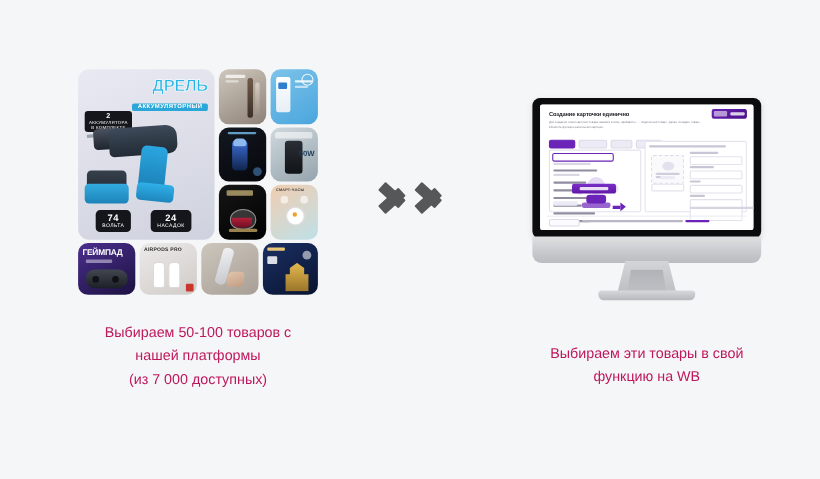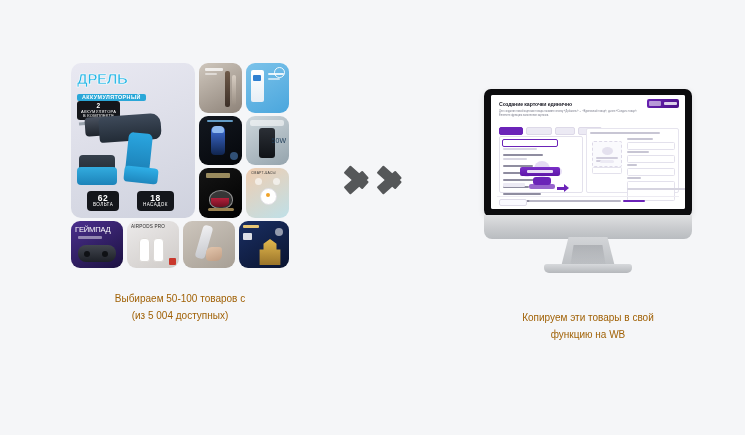--- a/index.html
+++ b/index.html
@@ -13,21 +13,21 @@
   .stage{position:absolute;inset:0;}
 
   
   .collage-block{position:absolute;left:71px;top:63px;width:218px;height:205px;}
   .collage{position:relative;width:100%;height:100%;}
   .tile{position:absolute;border-radius:9px;overflow:hidden;background:#dfe3e8;}
 
   
   .t-drill{left:0;top:0;width:124px;height:155px;border-radius:10px;
      background:linear-gradient(160deg,#e9e9f2 0%,#dfe0ea 40%,#cfd2de 100%);}
-  .drill-title{position:absolute;left:6px;top:8px;width:112px;text-align:left;line-height:1;}
+  .drill-title{position:absolute;left:6px;top:8px;width:112px;text-align:right;line-height:1;}
   .drill-title .l1{font-size:15px;font-weight:bold;color:#27b6e6;letter-spacing:-.3px;
       -webkit-text-stroke:.6px #ffffff;}
   .drill-title .l2{font-size:14.5px;font-weight:bold;color:#1b1b22;letter-spacing:-.6px;margin-top:-1px;}
   .drill-title .l3{display:inline-block;margin-top:1px;font-size:5.4px;font-weight:bold;color:#fff;
       background:#2aa7d8;padding:1px 5px;border-radius:2px;letter-spacing:.4px;}
   .drill-body{position:absolute;left:4px;top:46px;width:116px;height:78px;}
   .drill-hand{position:absolute;left:24px;top:6px;width:62px;height:26px;border-radius:6px 10px 8px 4px;
      background:linear-gradient(180deg,#3e4a5a,#222b36);transform:rotate(-4deg);}
   .drill-chuck{position:absolute;left:10px;top:8px;width:22px;height:19px;border-radius:4px;
      background:linear-gradient(180deg,#4a5260,#1e242c);transform:rotate(-4deg);}
@@ -57,21 +57,21 @@
   .t-power{left:175px;top:53px;width:43px;height:49px;background:linear-gradient(150deg,#cfd8dd,#95a4ad);}
   .t-teapot{left:128px;top:105px;width:43px;height:50px;background:linear-gradient(150deg,#161616,#000);}
   .t-watch{left:175px;top:105px;width:43px;height:50px;background:linear-gradient(150deg,#f0cdb0,#bfe0e8);}
 
   
   .t-pad{left:0;top:158px;width:52px;height:47px;background:linear-gradient(150deg,#4b2f8e,#1b1140);}
   .t-pods{left:56px;top:158px;width:52px;height:47px;background:linear-gradient(150deg,#eceaea,#cfcbc8);}
   .t-curl{left:112px;top:158px;width:52px;height:47px;background:linear-gradient(150deg,#cdc6bd,#a79f95);}
   .t-lego{left:168px;top:158px;width:50px;height:47px;background:linear-gradient(150deg,#1a2f63,#0a1430);}
 
-  .lbl{position:absolute;color:#fff;font-weight:normal;line-height:1;}
+  .lbl{position:absolute;color:#fff;font-weight:bold;line-height:1;}
   .shape{position:absolute;}
 
   
   .arrow{position:absolute;left:344px;top:152px;width:84px;height:56px;}
   .chev{position:absolute;top:0;width:34px;height:56px;}
   .chev i{position:absolute;left:3px;width:25px;height:10px;background:#555759;border-radius:1px;}
   .chev i.u{top:12px;transform:rotate(42deg);transform-origin:left center;}
   .chev i.d{top:34px;transform:rotate(-42deg);transform-origin:left center;}
   .chev-1{left:0;} .chev-2{left:33px;}
 
@@ -124,21 +124,21 @@
   .up{position:absolute;left:5px;top:12px;width:28px;height:24px;border:.5px dashed #ddd9e8;border-radius:2px;background:#fafafd;}
   .upc{position:absolute;left:9px;top:5px;width:11px;height:8px;background:#e4e1ee;border-radius:50%;}
   .field{position:absolute;height:6px;border:.4px solid #e3e1ec;border-radius:1.5px;background:#fff;}
   .flabel{position:absolute;height:2px;background:#c8c6d4;border-radius:1px;}
   .ui-foot{position:absolute;left:6px;right:6px;bottom:3px;height:9px;border-top:.5px solid #edebf2;}
   .chip{position:absolute;left:2px;top:2px;width:26px;height:5px;border:.4px solid #dedbe8;border-radius:2px;background:#fafaff;}
   .foot-t{position:absolute;left:32px;top:2.6px;height:2.4px;width:92px;background:#b9b7c6;border-radius:1px;}
   .foot-b{position:absolute;left:126px;top:2.6px;height:2.4px;width:22px;background:#6b23b8;border-radius:1px;}
 
   
-  .cap{position:absolute;text-align:center;color:#a16207;font-size:10px;line-height:1.65;}
+  .cap{position:absolute;text-align:center;color:#be185d;font-size:13px;line-height:1.65;}
   .cap-left{left:42px;top:291px;width:276px;}
   .cap-right{left:450px;top:310px;width:276px;}
 </style>
 </head>
 <body>
 
 <div class="stage">
 
   <div class="collage-block">
     <div class="collage">
@@ -159,25 +159,25 @@
           <div class="drill-bit"></div>
           <div class="drill-chuck"></div>
           <div class="drill-hand"></div>
           <div class="drill-grip"></div>
           <div class="drill-batt"></div>
           <div class="drill-case"></div>
           <div class="drill-case2"></div>
         </div>
 
         <div class="pill pill-a">
-          <b>62</b>
+          <b>74</b>
           <s>ВОЛЬТА</s>
         </div>
         <div class="pill pill-b">
-          <b>18</b>
+          <b>24</b>
           <s>НАСАДОК</s>
         </div>
       </div>
 
       <div class="tile t-brush">
         <div class="shape" style="left:6px;top:5px;width:18px;height:3px;background:rgba(255,255,255,.75);border-radius:1px;"></div>
         <div class="shape" style="left:6px;top:10px;width:12px;height:2px;background:rgba(255,255,255,.5);border-radius:1px;"></div>
         <div class="shape" style="left:26px;top:8px;width:5px;height:36px;background:linear-gradient(180deg,#6e5a49,#3d3028);border-radius:2px;"></div>
         <div class="shape" style="left:33px;top:12px;width:4px;height:30px;background:linear-gradient(180deg,#d8cec3,#9a8f84);border-radius:2px;"></div>
       </div>
@@ -243,21 +243,22 @@
         <div class="shape" style="left:4px;top:12px;width:9px;height:7px;background:rgba(255,255,255,.85);border-radius:1px;"></div>
         <div class="shape" style="left:18px;top:18px;width:26px;height:26px;background:linear-gradient(180deg,#e3b94e,#9a742a);clip-path:polygon(10% 100%,10% 40%,25% 40%,25% 18%,50% 0,75% 18%,75% 40%,90% 40%,90% 100%);"></div>
         <div class="shape" style="right:6px;top:7px;width:8px;height:8px;background:rgba(255,255,255,.55);border-radius:50%;"></div>
       </div>
 
     </div>
   </div>
 
   <div class="cap cap-left">
     <div>Выбираем 50-100 товаров с</div>
-    <div>(из 5 004 доступных)</div>
+    <div>нашей платформы</div>
+    <div>(из 7 000 доступных)</div>
   </div>
 
   <div class="arrow">
     <div class="chev chev-1">
       <i class="u"></i>
       <i class="d"></i>
     </div>
     <div class="chev chev-2">
       <i class="u"></i>
       <i class="d"></i>
@@ -354,17 +355,17 @@
         </div>
       </div>
     </div>
     <div class="chin"></div>
     <div class="neck"></div>
     <div class="neck-sh"></div>
     <div class="base"></div>
   </div>
 
   <div class="cap cap-right">
-    <div>Копируем эти товары в свой</div>
+    <div>Выбираем эти товары в свой</div>
     <div>функцию на WB</div>
   </div>
 
 </div>
 
 </body></html>

